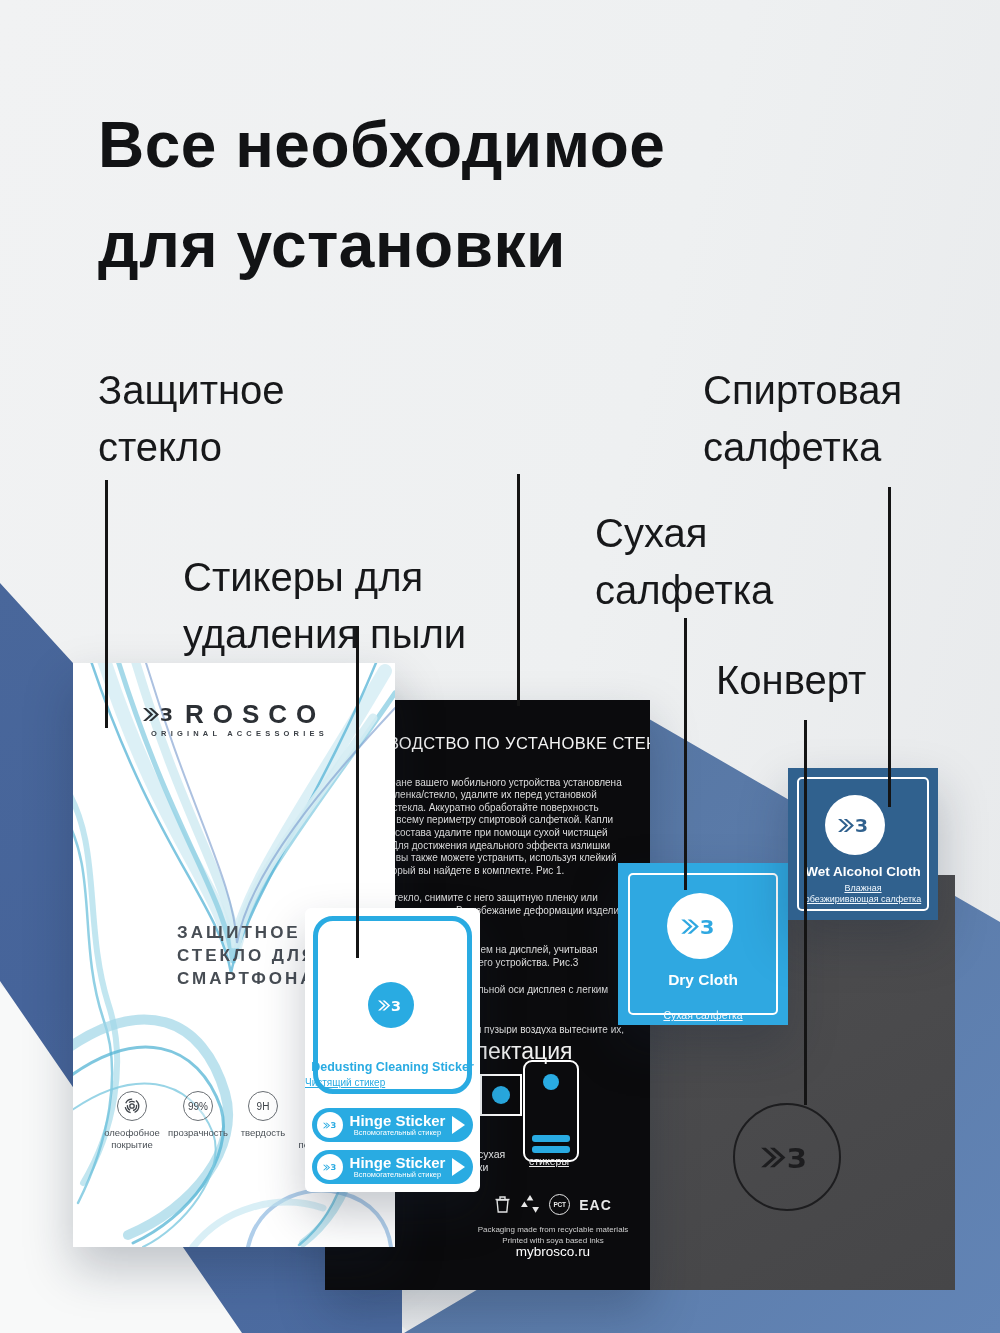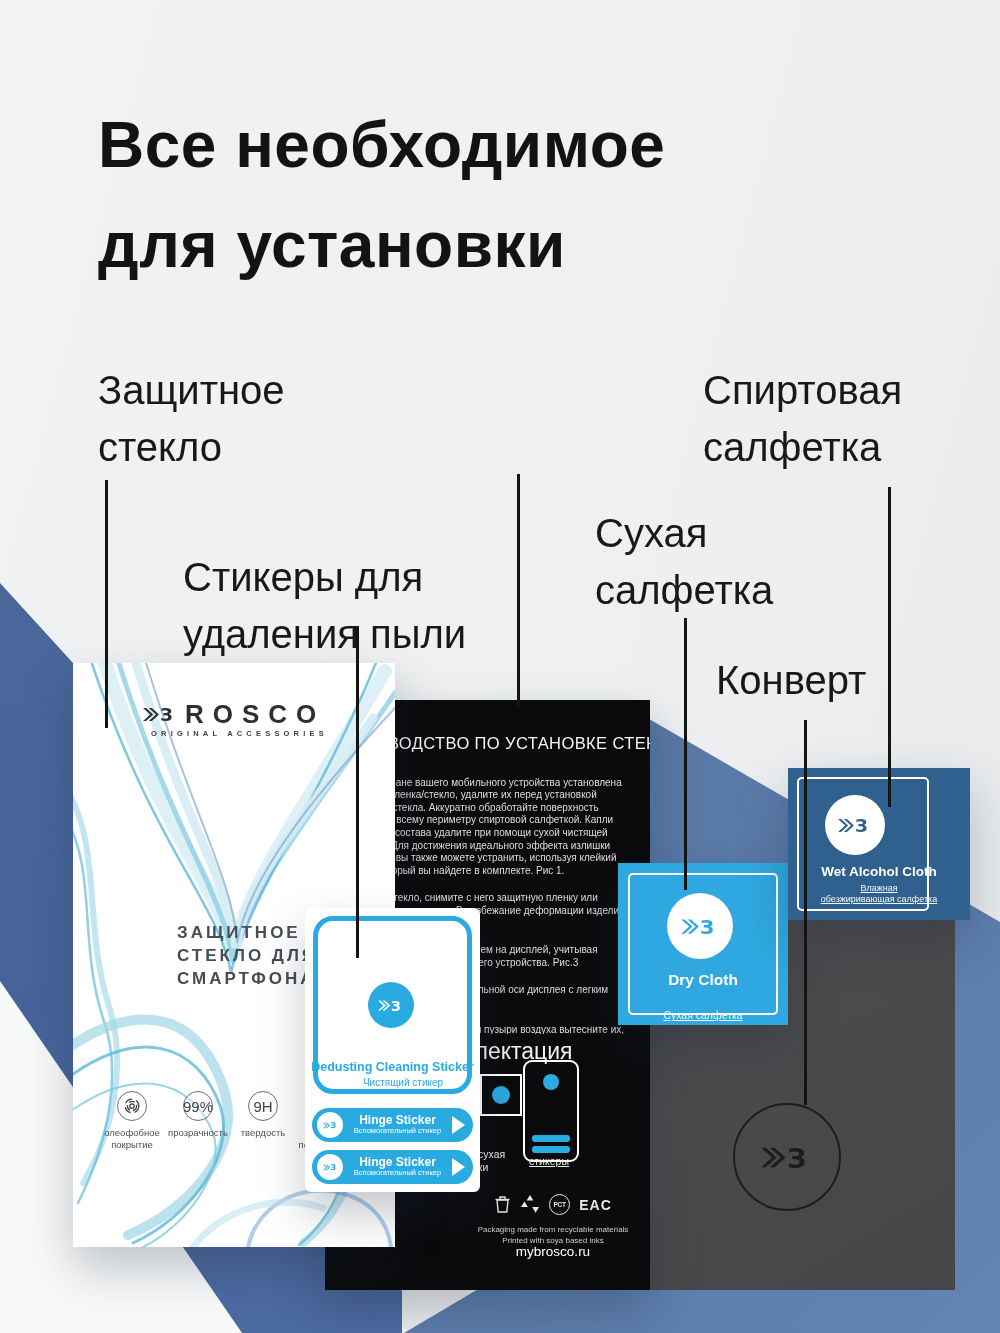--- a/index.html
+++ b/index.html
@@ -22,30 +22,30 @@
   .callout{font-size:40px;line-height:57px;font-weight:400;color:#17181a;}
   .pline{width:3px;background:#141414;}
   
   .shadow{box-shadow:0 22px 45px rgba(25,35,55,.25);}
   .glass-box{left:73px;top:663px;width:322px;height:584px;background:#fff;overflow:hidden;}
   .black-card{left:325px;top:700px;width:325px;height:590px;background:#0b0b0d;color:#e6e6e6;overflow:hidden;}
   .envelope{left:640px;top:875px;width:315px;height:415px;
             background:linear-gradient(150deg,#4e4e50 0%,#464648 100%);}
   .sticker-card{left:305px;top:908px;width:175px;height:284px;background:#fff;border-radius:6px;}
   .dry-packet{left:618px;top:863px;width:170px;height:162px;background:#2fa8e1;}
-  .wet-packet{left:788px;top:768px;width:150px;height:152px;background:#30618e;padding-left:32px;}
+  .wet-packet{left:788px;top:768px;width:150px;height:152px;background:#30618e;}
   .inner-border{position:absolute;border:2px solid #fff;border-radius:5px;}
   .brand{display:flex;align-items:center;gap:8px;color:#2c3035;}
   .brand-name{font-size:26px;font-weight:600;letter-spacing:9px;}
   .brand-sub{font-size:7.5px;letter-spacing:4.2px;color:#3a3f45;font-weight:600;}
   .product-name{font-size:17px;line-height:23px;letter-spacing:3px;color:#474d54;font-weight:600;}
   .feat{position:absolute;width:74px;text-align:center;color:#4a5056;}
   .feat .circ{width:28px;height:28px;border:1.6px solid #6a6f74;border-radius:50%;
               margin:0 auto 6px auto;display:flex;align-items:center;justify-content:center;
-              font-size:15px;color:#3f444a;background:rgba(255,255,255,.35);}
+              font-size:10px;color:#3f444a;background:rgba(255,255,255,.35);}
   .feat .lbl{font-size:9.5px;line-height:11.5px;}
   .ic-title{position:absolute;left:18px;top:34px;white-space:nowrap;font-size:16.5px;
             letter-spacing:.4px;color:#f4f4f4;font-weight:500;}
   .steps{position:absolute;left:16px;top:62px;width:296px;height:272px;overflow:hidden;
          font-size:10px;line-height:12.6px;color:#dedede;}
   .steps .head{display:block;text-decoration:underline;margin-top:2px;color:#fff;}
   .kit-title{position:absolute;left:95px;top:338px;font-size:23px;font-weight:500;color:#f0f0f0;}
   .mini-sq{position:absolute;width:38px;height:38px;border:2px solid #fff;
            display:flex;align-items:center;justify-content:center;}
   .mini-dot{width:18px;height:18px;border-radius:50%;background:#29abe2;color:#fff;
@@ -61,27 +61,27 @@
   .eac{font-size:14px;font-weight:700;letter-spacing:1px;}
   .footer-sm{position:absolute;left:120px;width:216px;text-align:center;font-size:8px;
              line-height:11px;color:#cfcfcf;}
   .site{position:absolute;left:120px;top:544px;width:216px;text-align:center;font-size:13.5px;color:#fff;}
   
   .blue-frame{position:absolute;left:8px;top:8px;width:149px;height:168px;border:5px solid #29abe2;border-radius:20px;}
   .st-circle{position:absolute;left:63px;top:74px;width:46px;height:46px;border-radius:50%;
              background:#29abe2;color:#fff;display:flex;align-items:center;justify-content:center;}
   .st-title{position:absolute;left:0;top:152px;width:175px;text-align:center;font-size:12.5px;
             font-weight:700;color:#29abe2;}
-  .st-sub{position:absolute;left:0;top:169px;width:196px;text-align:center;font-size:10px;color:#29abe2;}
+  .st-sub{position:absolute;left:0;top:169px;width:196px;text-align:left;font-size:10px;color:#29abe2;text-decoration:underline;}
   .pill{position:absolute;left:7px;width:161px;height:34px;border-radius:17px;background:#29abe2;
         display:flex;align-items:center;}
   .pill .pcirc{width:26px;height:26px;border-radius:50%;background:#fff;color:#29abe2;margin-left:5px;
         display:flex;align-items:center;justify-content:center;flex:0 0 auto;}
   .pill .ptxt{flex:1;text-align:center;color:#fff;line-height:1.1;}
-  .pill .pt1{font-size:12px;font-weight:700;}
+  .pill .pt1{font-size:15px;font-weight:700;}
   .pill .pt2{font-size:7.5px;}
   .tri{width:0;height:0;border-top:9px solid transparent;border-bottom:9px solid transparent;
        border-left:13px solid #fff;margin-right:8px;flex:0 0 auto;}
   
   .cl-circle{position:absolute;border-radius:50%;background:#fff;display:flex;align-items:center;justify-content:center;}
   .cl-en{position:absolute;left:0;width:100%;text-align:center;color:#fff;font-weight:700;}
   .cl-ru{position:absolute;left:0;width:100%;text-align:center;color:#f2f9ff;text-decoration:underline;}
   .env-circle{position:absolute;left:93px;top:228px;width:104px;height:104px;border:2.5px solid #1d1d1f;
               border-radius:50%;color:#1d1d1f;display:flex;align-items:center;justify-content:center;}
 </style>

